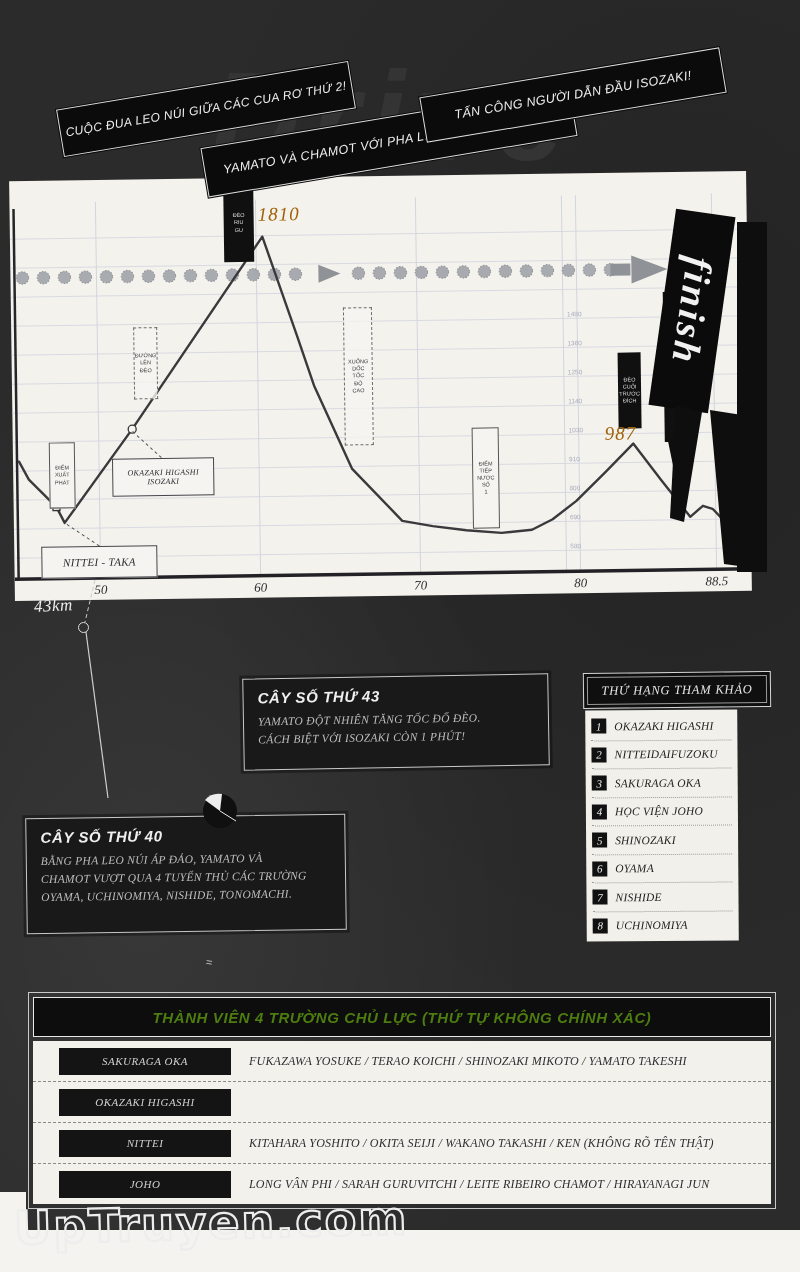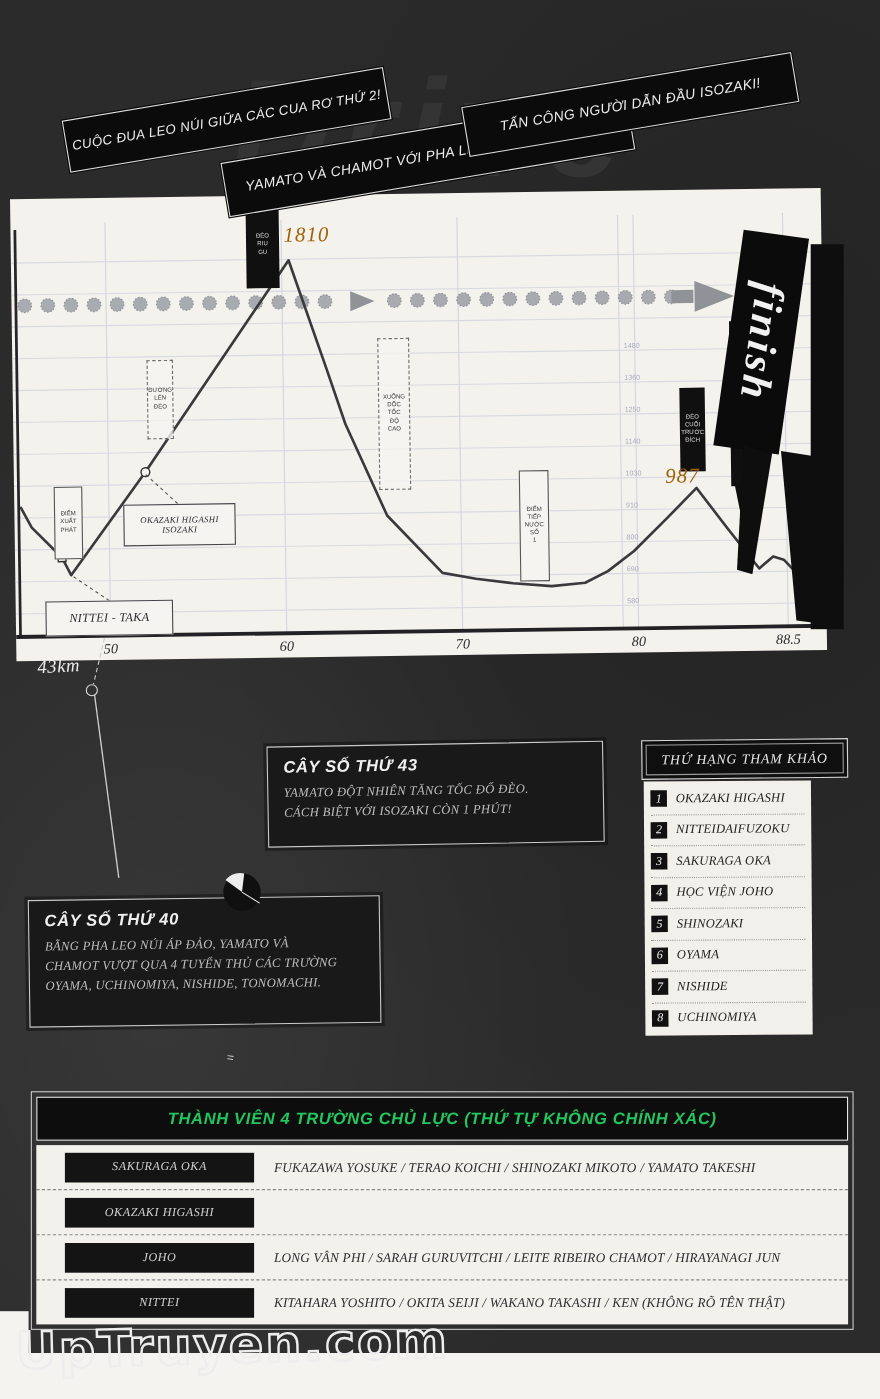--- a/index.html
+++ b/index.html
@@ -57,21 +57,21 @@
   .rank-row{display:flex;align-items:center;height:27.5px;margin:0 6px;
     border-bottom:1px dotted #9b9b9b;}
   .rank-row:last-child{border-bottom:none;}
   .rank-num{width:15px;height:15px;background:#111;color:#eee;flex:0 0 15px;
     font:italic 11px "Liberation Serif",serif;display:flex;align-items:center;justify-content:center;margin-right:8px;}
   .rank-label{font:italic 11.5px "Liberation Serif",serif;color:#222;letter-spacing:.2px;}
   
   #roster{left:28px;top:992px;width:738px;z-index:5;border:1px solid #c9c9c9;padding:4px;}
   #roster-header{height:38px;background:#0d0d0d;border:1px solid #e8e8e8;
     display:flex;align-items:center;justify-content:center;
-    font:bold italic 15px "Liberation Sans",sans-serif;color:#22c55e;letter-spacing:.6px;}
+    font:bold italic 15px "Liberation Sans",sans-serif;color:#4d7c0f;letter-spacing:.6px;}
   #roster-body{background:#f3f1ec;margin-top:4px;}
   .roster-row{display:flex;align-items:center;height:40px;border-bottom:1px dashed #8b8b8b;}
   .roster-row:last-child{border-bottom:none;}
   .team-chip{width:172px;height:27px;background:#141414;margin-left:26px;flex:0 0 172px;
     display:flex;align-items:center;justify-content:center;
     font:italic 11px "Liberation Serif",serif;color:#cfcfcf;letter-spacing:.5px;}
   .members{font:italic 12px "Liberation Serif",serif;color:#2e2e32;margin-left:18px;letter-spacing:.2px;}
   
   #km43{left:34px;top:596px;font:italic 17px "Liberation Serif",serif;color:#ececec;
     transform:rotate(-3deg);z-index:6;letter-spacing:.5px;}
@@ -293,26 +293,26 @@
     </div>
     <div id="roster-body">
       <div class="roster-row">
         <div class="team-chip">SAKURAGA OKA</div>
         <div class="members">FUKAZAWA YOSUKE / TERAO KOICHI / SHINOZAKI MIKOTO / YAMATO TAKESHI</div>
       </div>
       <div class="roster-row">
         <div class="team-chip">OKAZAKI HIGASHI</div>
       </div>
       <div class="roster-row">
+        <div class="team-chip">NITTEI</div>
+        <div class="members">KITAHARA YOSHITO / OKITA SEIJI / WAKANO TAKASHI / KEN (KHÔNG RÕ TÊN THẬT)</div>
+      </div>
+      <div class="roster-row">
         <div class="team-chip">JOHO</div>
         <div class="members">LONG VÂN PHI / SARAH GURUVITCHI / LEITE RIBEIRO CHAMOT / HIRAYANAGI JUN</div>
-      </div>
-      <div class="roster-row">
-        <div class="team-chip">NITTEI</div>
-        <div class="members">KITAHARA YOSHITO / OKITA SEIJI / WAKANO TAKASHI / KEN (KHÔNG RÕ TÊN THẬT)</div>
       </div>
     </div>
   </div>
 
   <div class="abs" id="whitesliver"></div>
   <div class="abs" id="whitestrip"></div>
   <div class="abs" id="watermark">UpTruyen.com</div>
 </div>
 
 </body></html>

